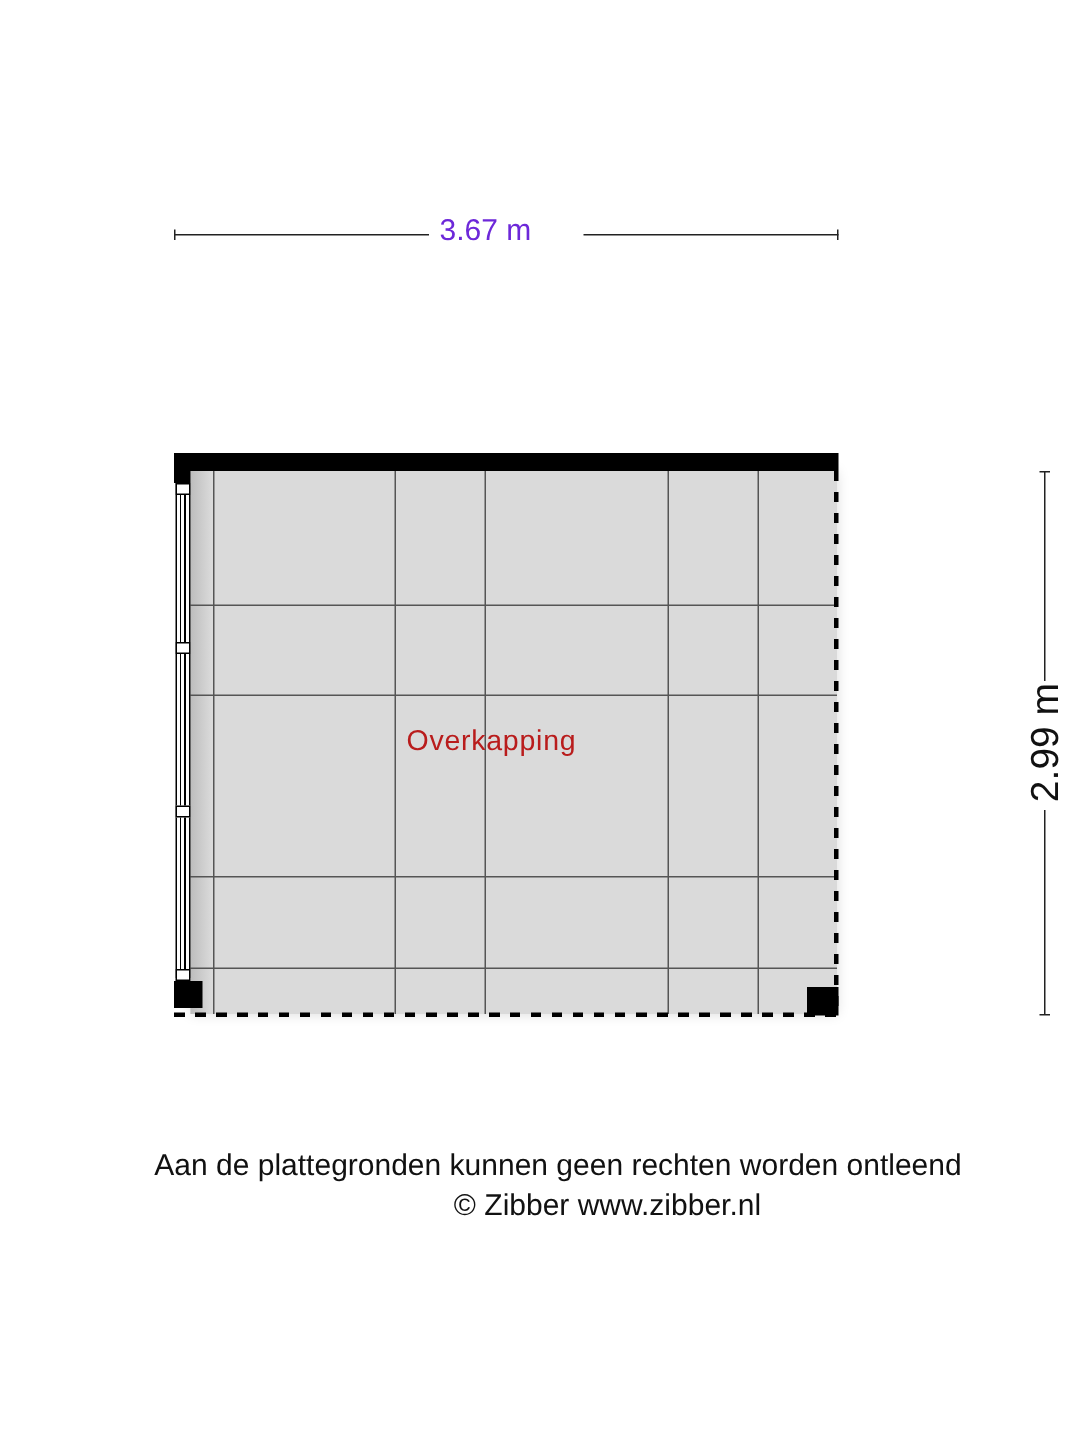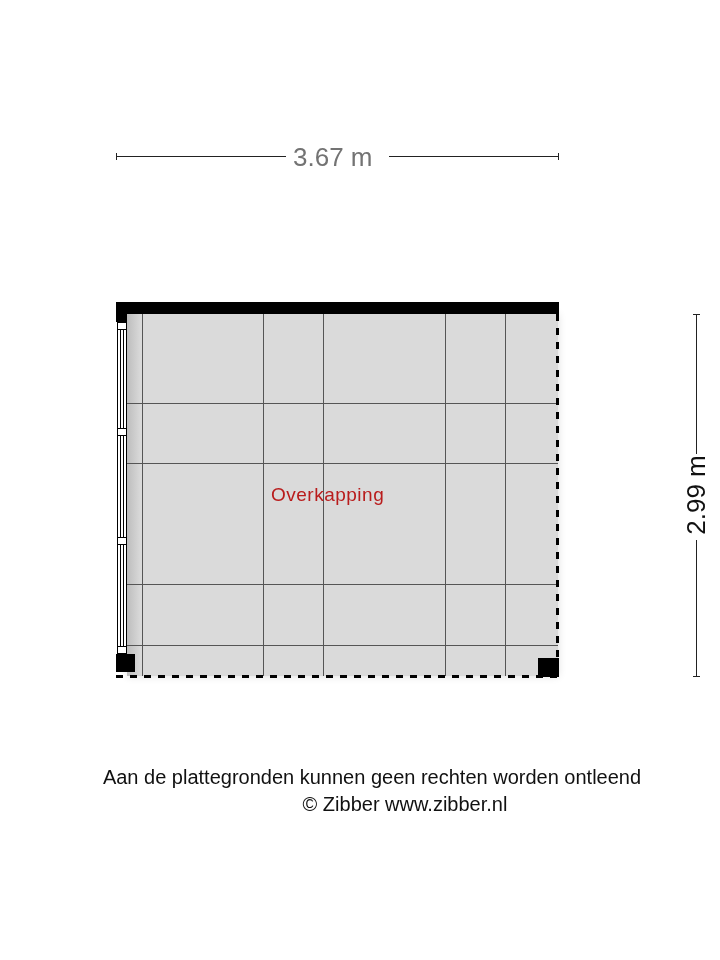--- a/index.html
+++ b/index.html
@@ -33,22 +33,22 @@
       background: #222;
     }
     .dim-tick-h {
       position: absolute;
       height: 1px;
       width: 7px;
       background: #222;
     }
     .dim-label {
       position: absolute;
-      font-size: 26px;
-      color: #737373;
+      font-size: 20px;
+      color: #6d28d9;
       white-space: nowrap;
       line-height: 1;
     }
     .dim-label-v {
       position: absolute;
       font-size: 26px;
       color: #111;
       white-space: nowrap;
       line-height: 1;
       transform-origin: center center;

